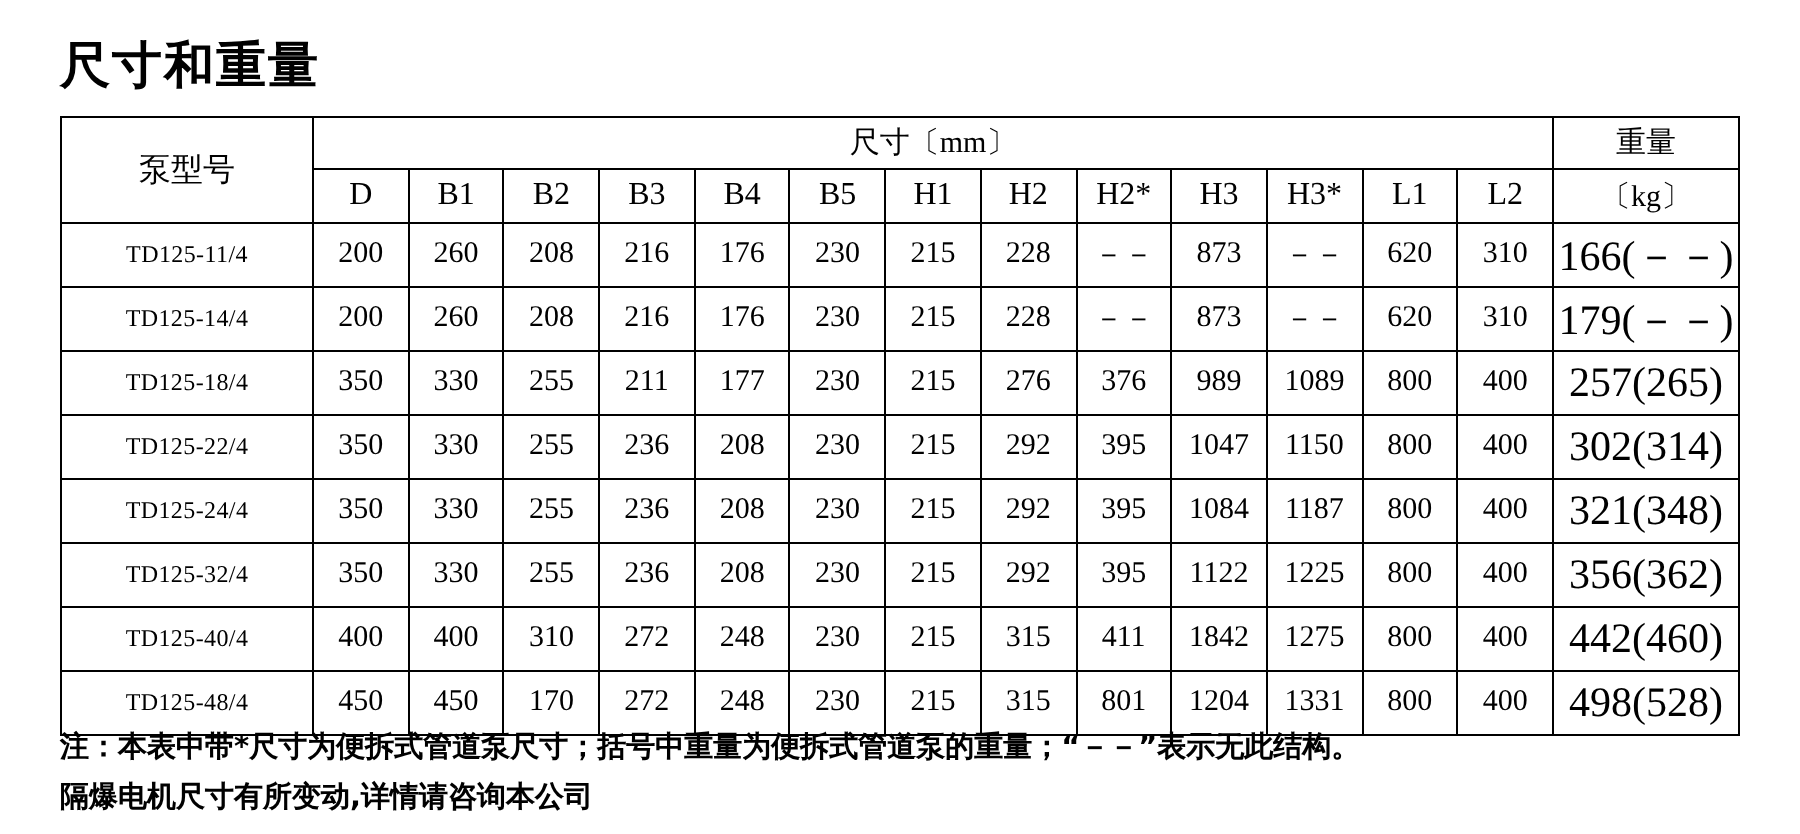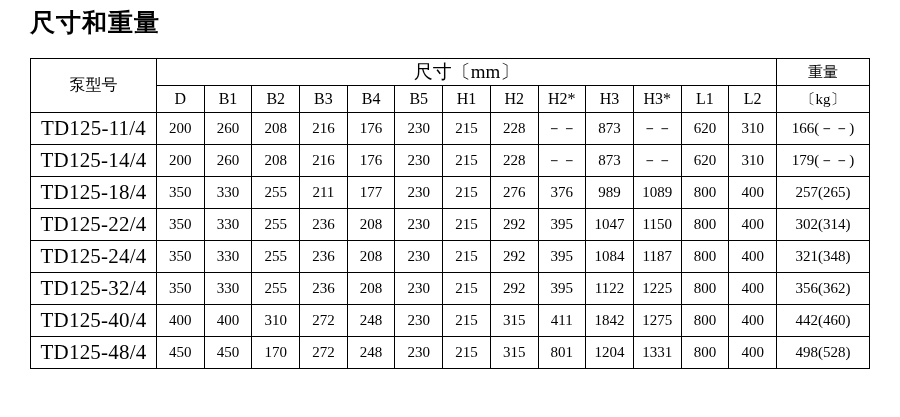--- a/index.html
+++ b/index.html
@@ -17,21 +17,21 @@
   .page {
     position: relative;
     width: 900px;
     height: 417px;
     box-sizing: border-box;
     padding: 0;
   }
   .page-title {
     position: absolute;
     left: 30px;
-    top: 6px;
+    top: 16px;
     font-family: "DejaVu Sans", sans-serif;
     font-weight: bold;
     font-size: 25px;
     letter-spacing: 1px;
     color: #000;
   }
   table.spec {
     position: absolute;
     left: 30px;
     top: 58px;
@@ -46,21 +46,21 @@
     font-family: "Liberation Serif", serif;
     font-weight: normal;
     padding: 0;
   }
   .hdr-group {
     height: 26px;
     font-size: 15px;
   }
   .hdr-cn {
     font-family: "DejaVu Sans", sans-serif;
-    font-size: 19px;
+    font-size: 15px;
   }
   .hdr-sub {
     height: 27px;
     font-size: 16px;
     font-weight: bold;
     font-family: "Liberation Serif", serif;
   }
   .model-head {
     font-family: "DejaVu Sans", sans-serif;
     font-size: 16px;
@@ -74,26 +74,26 @@
   }
   .weight-unit {
     font-family: "DejaVu Sans", sans-serif;
     font-size: 15px;
   }
   tbody td {
     height: 31px;
     font-size: 15px;
   }
   td.model {
-    font-size: 21px;
+    font-size: 12px;
     letter-spacing: 0.2px;
     margin-top: 17px;
   }
   td.weight {
-    font-size: 15px;
+    font-size: 21px;
   }
   .notes {
     position: absolute;
     left: 30px;
     top: 362px;
     font-family: "DejaVu Sans", sans-serif;
     font-size: 14.5px;
     line-height: 25px;
     font-weight: bold;
     color: #000;
@@ -266,14 +266,18 @@
         <td>801</td>
         <td>1204</td>
         <td>1331</td>
         <td>800</td>
         <td>400</td>
         <td class="weight">498(528)</td>
       </tr>
     </tbody>
   </table>
 
+  <div class="notes">
+    <div>注：本表中带*尺寸为便拆式管道泵尺寸；括号中重量为便拆式管道泵的重量；“－－”表示无此结构。</div>
+    <div>隔爆电机尺寸有所变动,详情请咨询本公司</div>
+  </div>
 
 </div>
 
 </body></html>

